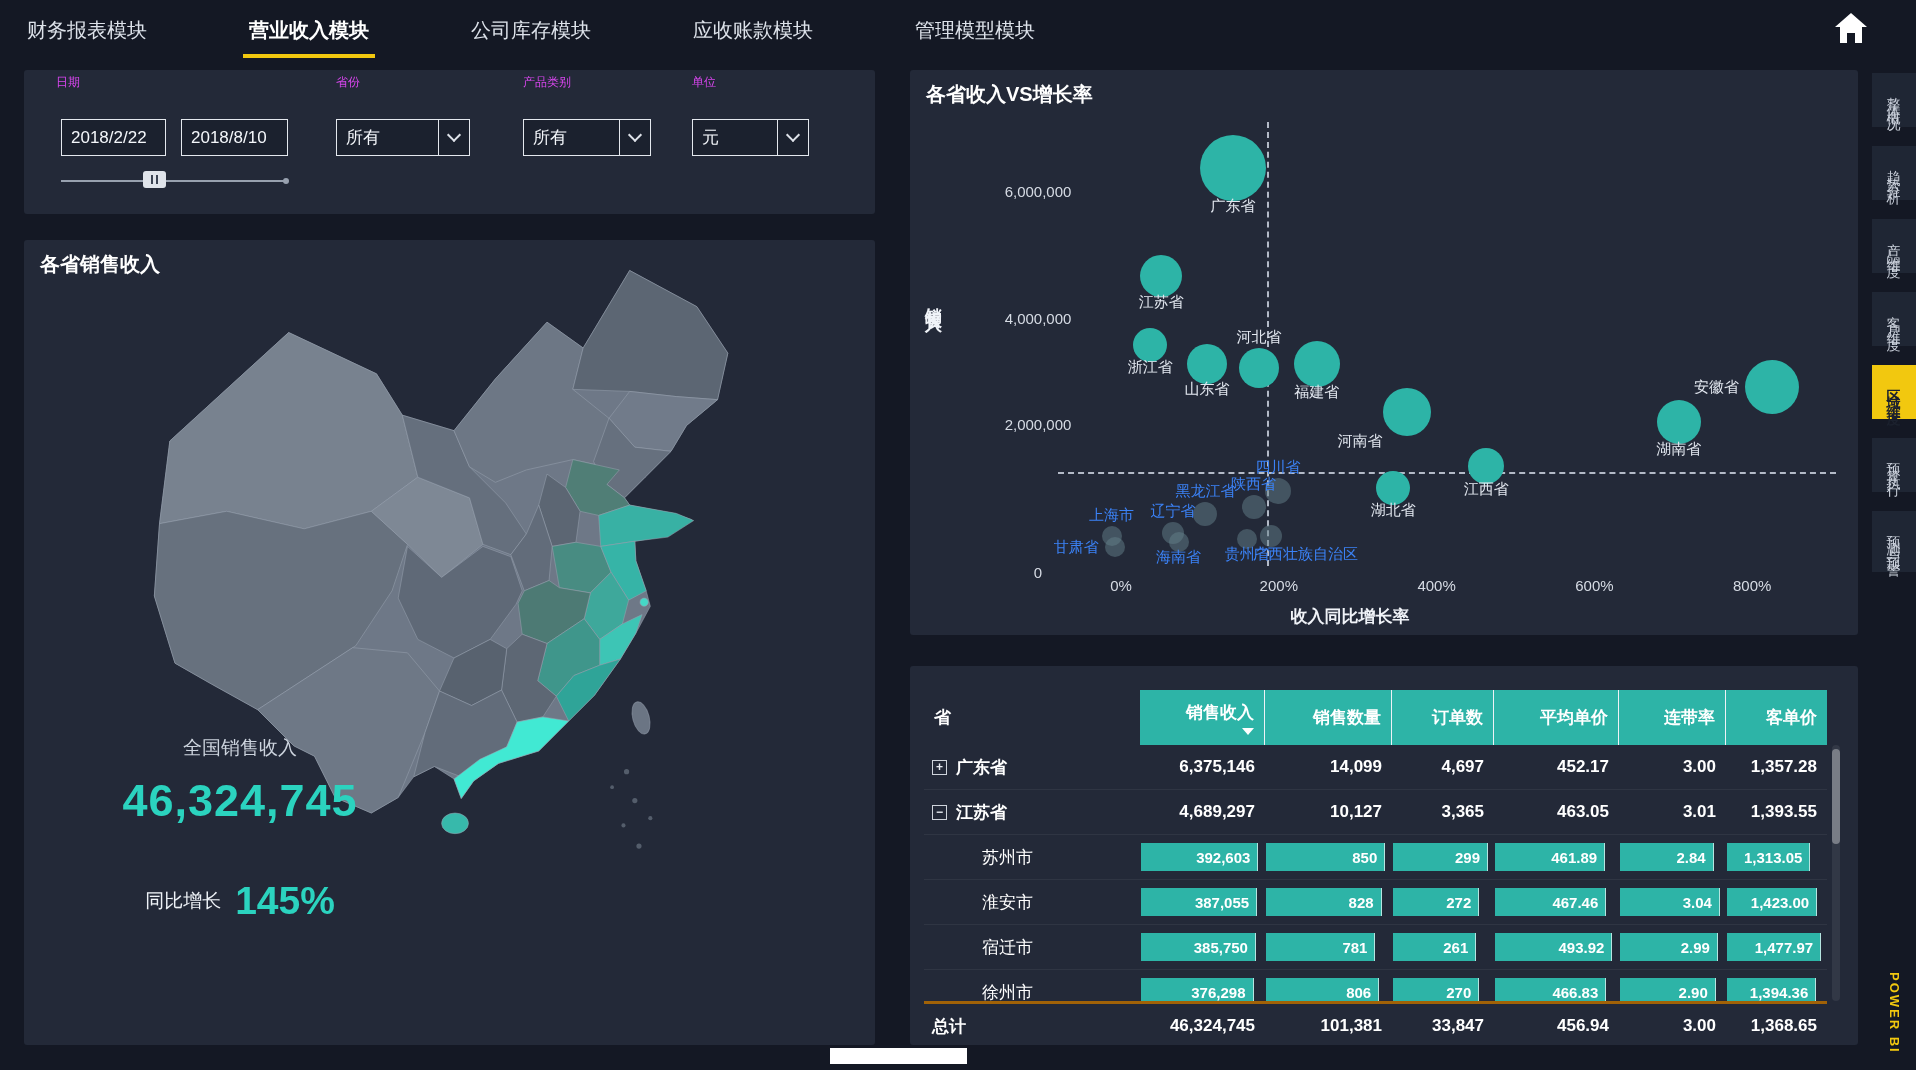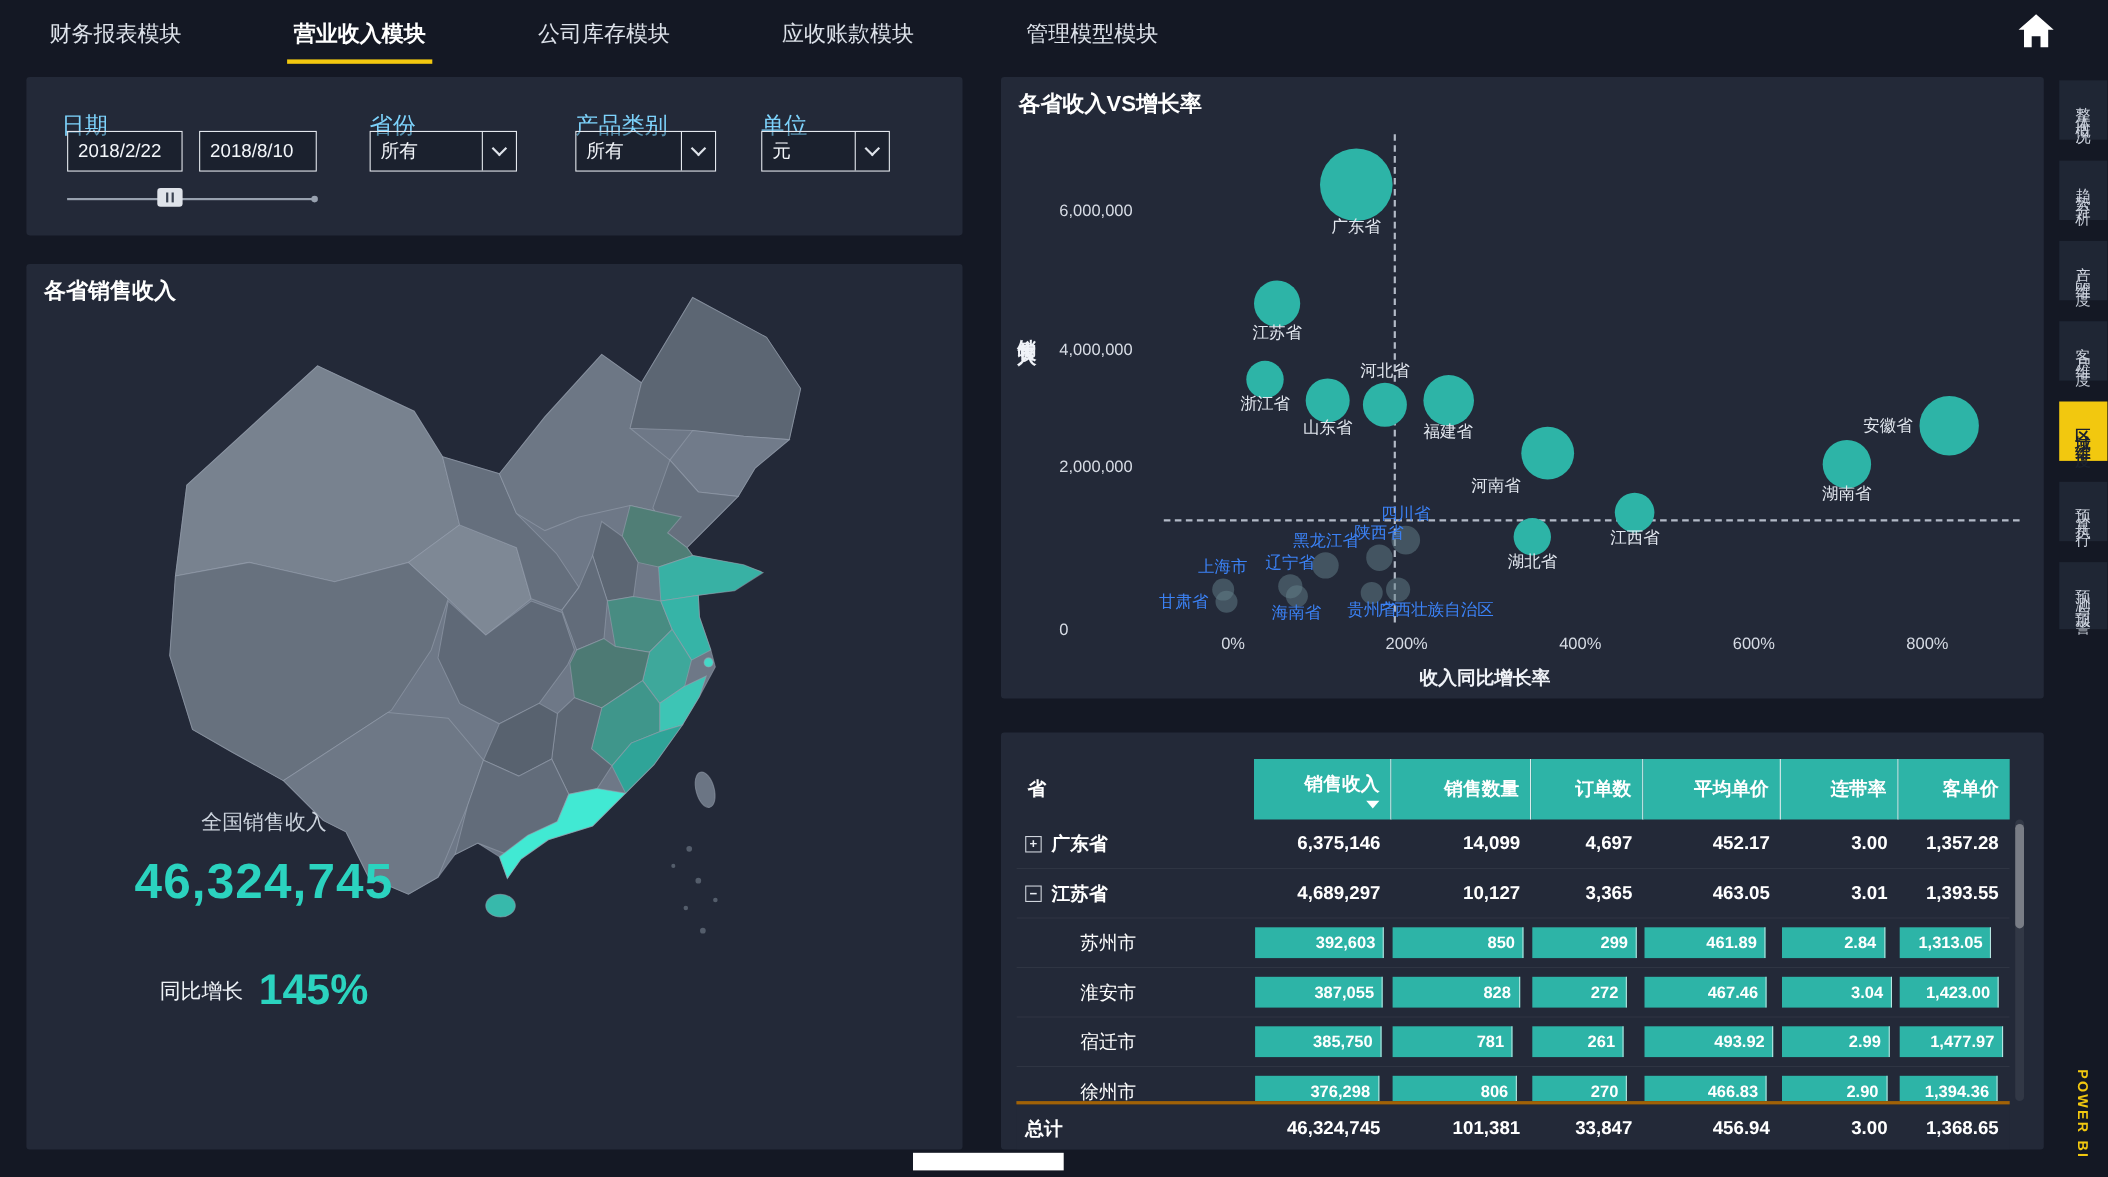--- a/index.html
+++ b/index.html
@@ -8,28 +8,28 @@
     background:#141824; color:#e8ecf2;
     font-family:"Liberation Sans","DejaVu Sans",sans-serif;
   }
   :root{
     --teal:#2db4a7; --teal-bright:#2bd3bf; --yellow:#f2c80f;
     --panel:#232938; --cyan:#41e9d3;
   }
   .panel { position:absolute; background:var(--panel); border-radius:3px; }
 
   
-  #topnav { position:absolute; left:18px; top:0; width:1870px; height:58px; display:flex; align-items:flex-start; padding-left:21px; gap:90px; }
+  #topnav { position:absolute; left:0; top:0; width:1870px; height:58px; display:flex; align-items:flex-start; padding-left:21px; gap:90px; }
   .nav-tab { font-size:20px; color:#dde2ea; padding:17px 6px 10px 6px; white-space:nowrap; cursor:default; }
   .nav-tab.active { color:#ffffff; font-weight:bold; border-bottom:4px solid var(--yellow); }
   #home-btn { position:absolute; left:1833px; top:11px; width:36px; height:34px; }
 
   
   #filter-panel { left:24px; top:70px; width:851px; height:144px; }
-  .f-label { position:absolute; top:30px; font-size:21px; color:#7dd3fc; }
+  .f-label { position:absolute; top:4px; font-size:12px; color:#d946ef; }
   .inbox { position:absolute; top:49px; height:37px; border:1px solid #e4e8ee; background:rgba(15,19,29,0.35);
            display:flex; align-items:center; padding-left:9px; font-size:17px; color:#f4f7fb; }
   .dd { justify-content:space-between; padding-left:9px; }
   .dd .chev-box { width:31px; height:100%; border-left:1px solid #e4e8ee; display:flex; align-items:center; justify-content:center; }
   .chev { width:10px; height:10px; border-left:2px solid #dfe3ea; border-bottom:2px solid #dfe3ea; transform:rotate(-45deg); margin-top:-5px; }
   .slider-track { position:absolute; left:37px; top:110px; width:224px; height:2px; background:#98a1af; }
   .slider-dot { position:absolute; left:259px; top:108px; width:6px; height:6px; border-radius:50%; background:#98a1af; }
   .slider-handle { position:absolute; left:119px; top:101px; width:23px; height:17px; background:#dfe3ea; border-radius:3px;
                    display:flex; align-items:center; justify-content:center; gap:3px; }
   .slider-handle i { display:block; width:2px; height:9px; background:#3a4252; }
@@ -41,21 +41,21 @@
   #map-stats { position:absolute; left:60px; top:495px; width:312px; text-align:center; }
   #map-stats .lbl1 { font-size:19px; color:#ccd3dd; }
   #map-stats .big  { font-size:45px; font-weight:bold; color:var(--teal-bright); letter-spacing:1px; margin-top:14px; }
   #growth-row { display:flex; align-items:center; justify-content:center; gap:14px; margin-top:52px; }
   #growth-row .lbl2 { font-size:19px; color:#eef2f7; }
   #growth-row .big2 { font-size:39px; font-weight:bold; color:var(--teal-bright); }
 
   
   #scatter-panel { left:910px; top:70px; width:948px; height:565px; overflow:hidden; }
   #scatter-plot { position:absolute; inset:0; }
-  .y-tick { position:absolute; width:150px; text-align:left; font-size:15px; color:#d6dbe4; }
+  .y-tick { position:absolute; width:150px; text-align:center; font-size:15px; color:#d6dbe4; }
   .x-tick { position:absolute; width:70px; text-align:center; font-size:15px; color:#d6dbe4; top:507px; }
   .x-axis-title { position:absolute; top:535px; left:330px; width:220px; text-align:center; font-size:17px; font-weight:bold; color:#f0f3f8; }
   .y-axis-title { position:absolute; left:12px; top:225px; writing-mode:vertical-rl; text-orientation:upright; font-size:17px; font-weight:bold; color:#f0f3f8; letter-spacing:2px; }
   .dash-v { position:absolute; border-left:2px dashed #b3bac7; width:0; }
   .dash-h { position:absolute; border-top:2px dashed #b3bac7; height:0; }
   .bubble { position:absolute; border-radius:50%; background:var(--teal); }
   .bubble.dim { background:#64808a; opacity:0.5; }
   .pt-label { position:absolute; font-size:15px; color:#e3e8f0; white-space:nowrap; }
   .pt-label.dim { color:#3b82f6; }
 

